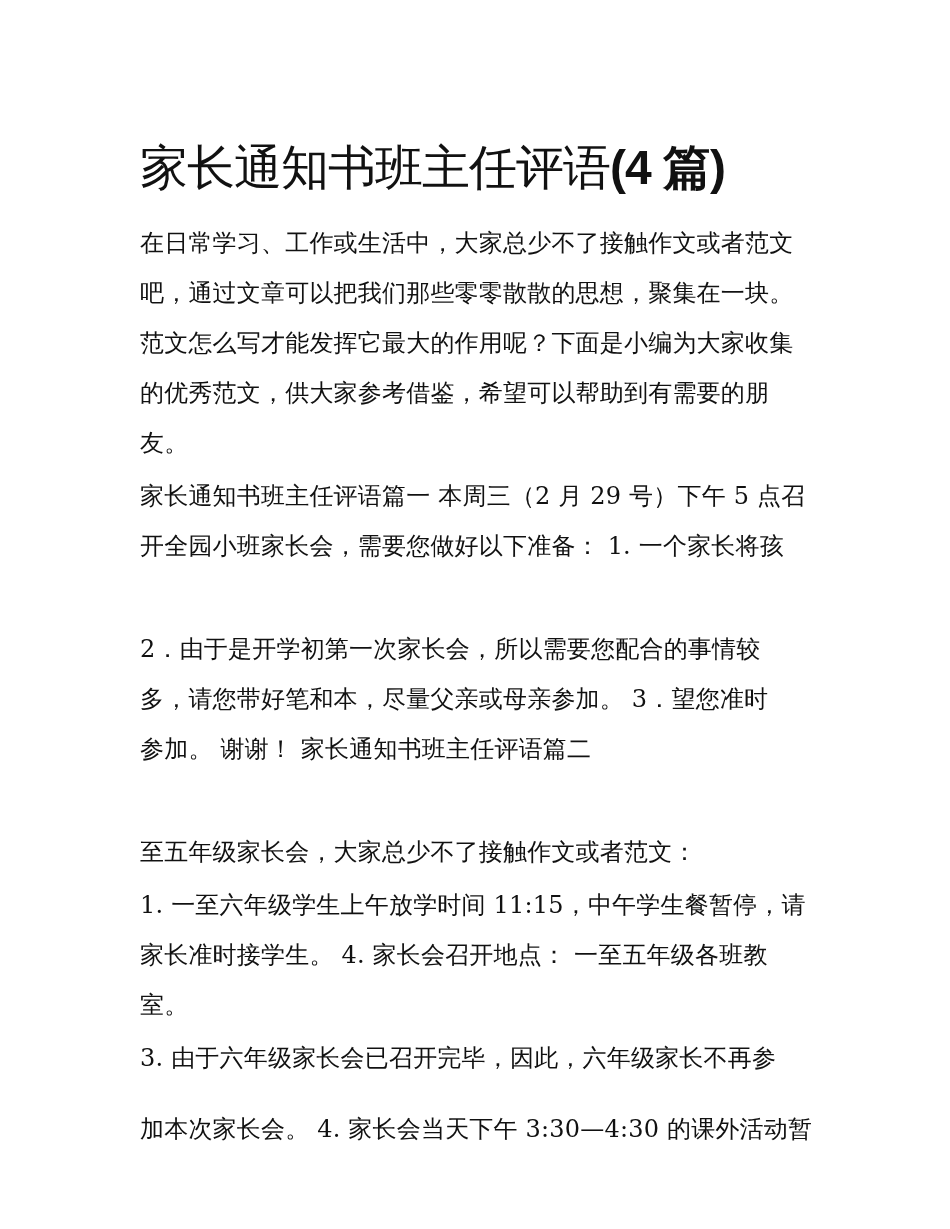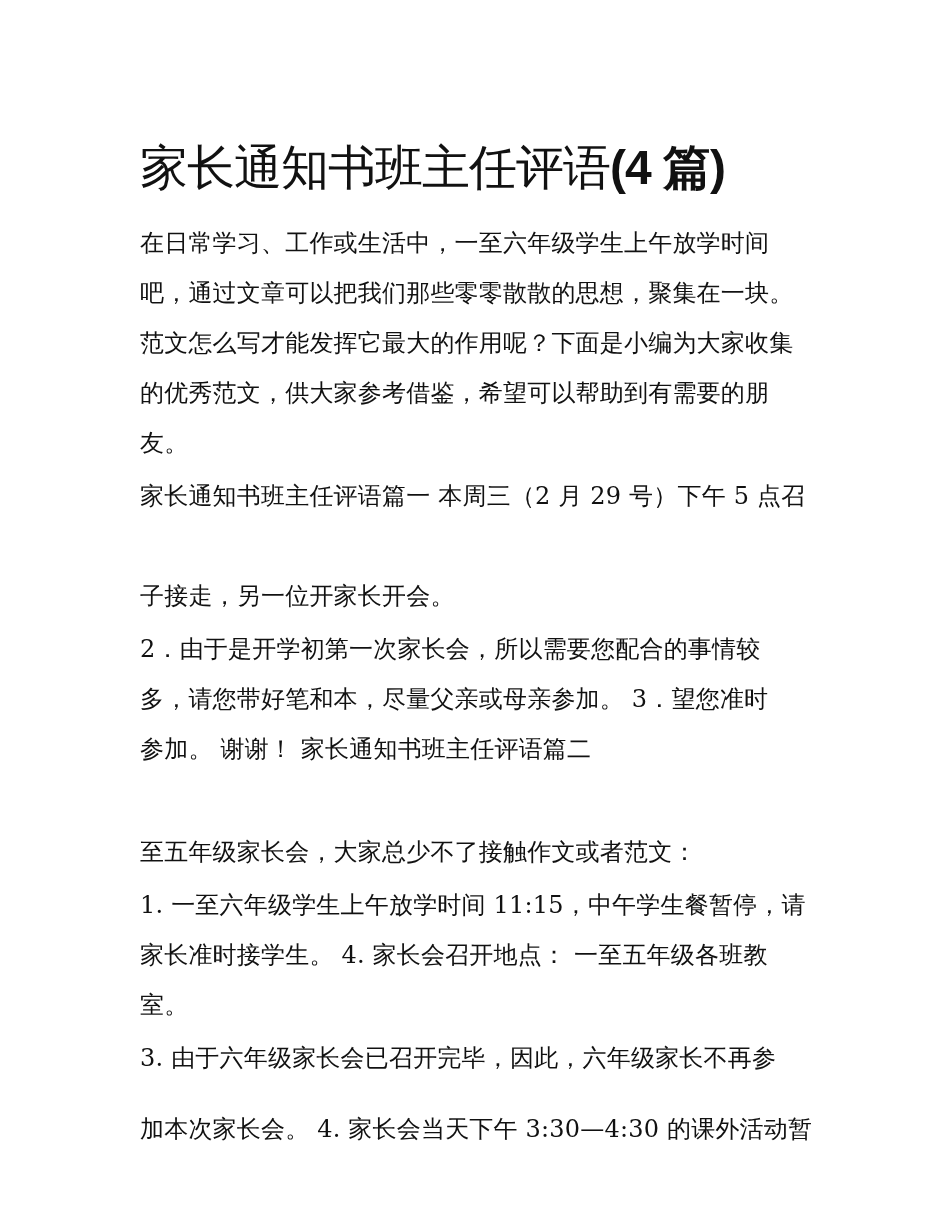--- a/index.html
+++ b/index.html
@@ -50,28 +50,28 @@
       white-space: nowrap;
       letter-spacing: 0.2px;
     }
   </style>
 </head>
 <body>
 
 <div class="page">
   <h1 class="title"><span>家长通知书班主任评语</span><span class="bold">(4 篇)</span></h1>
 
-  <div class="line" style="top:206px">在日常学习、工作或生活中，一至六年级学生上午放学时间</div>
+  <div class="line" style="top:206px">在日常学习、工作或生活中，大家总少不了接触作文或者范文</div>
   <div class="line" style="top:256px">吧，通过文章可以把我们那些零零散散的思想，聚集在一块。</div>
   <div class="line" style="top:306px">范文怎么写才能发挥它最大的作用呢？下面是小编为大家收集</div>
   <div class="line" style="top:356px">的优秀范文，供大家参考借鉴，希望可以帮助到有需要的朋</div>
   <div class="line" style="top:406px">友。</div>
 
   <div class="line" style="top:459px">家长通知书班主任评语篇一 本周三（2 月 29 号）下午 5 点召</div>
-  <div class="line" style="top:559px">子接走，另一位开家长开会。</div>
+  <div class="line" style="top:509px">开全园小班家长会，需要您做好以下准备： 1. 一个家长将孩</div>
 
   <div class="line" style="top:612px"> 2．由于是开学初第一次家长会，所以需要您配合的事情较</div>
   <div class="line" style="top:662px">多，请您带好笔和本，尽量父亲或母亲参加。 3．望您准时</div>
   <div class="line" style="top:712px">参加。 谢谢！ 家长通知书班主任评语篇二</div>
 
   <div class="line" style="top:815px">至五年级家长会，大家总少不了接触作文或者范文：</div>
 
   <div class="line" style="top:868px">1. 一至六年级学生上午放学时间 11:15，中午学生餐暂停，请</div>
   <div class="line" style="top:918px">家长准时接学生。 4. 家长会召开地点： 一至五年级各班教</div>
   <div class="line" style="top:968px">室。</div>

